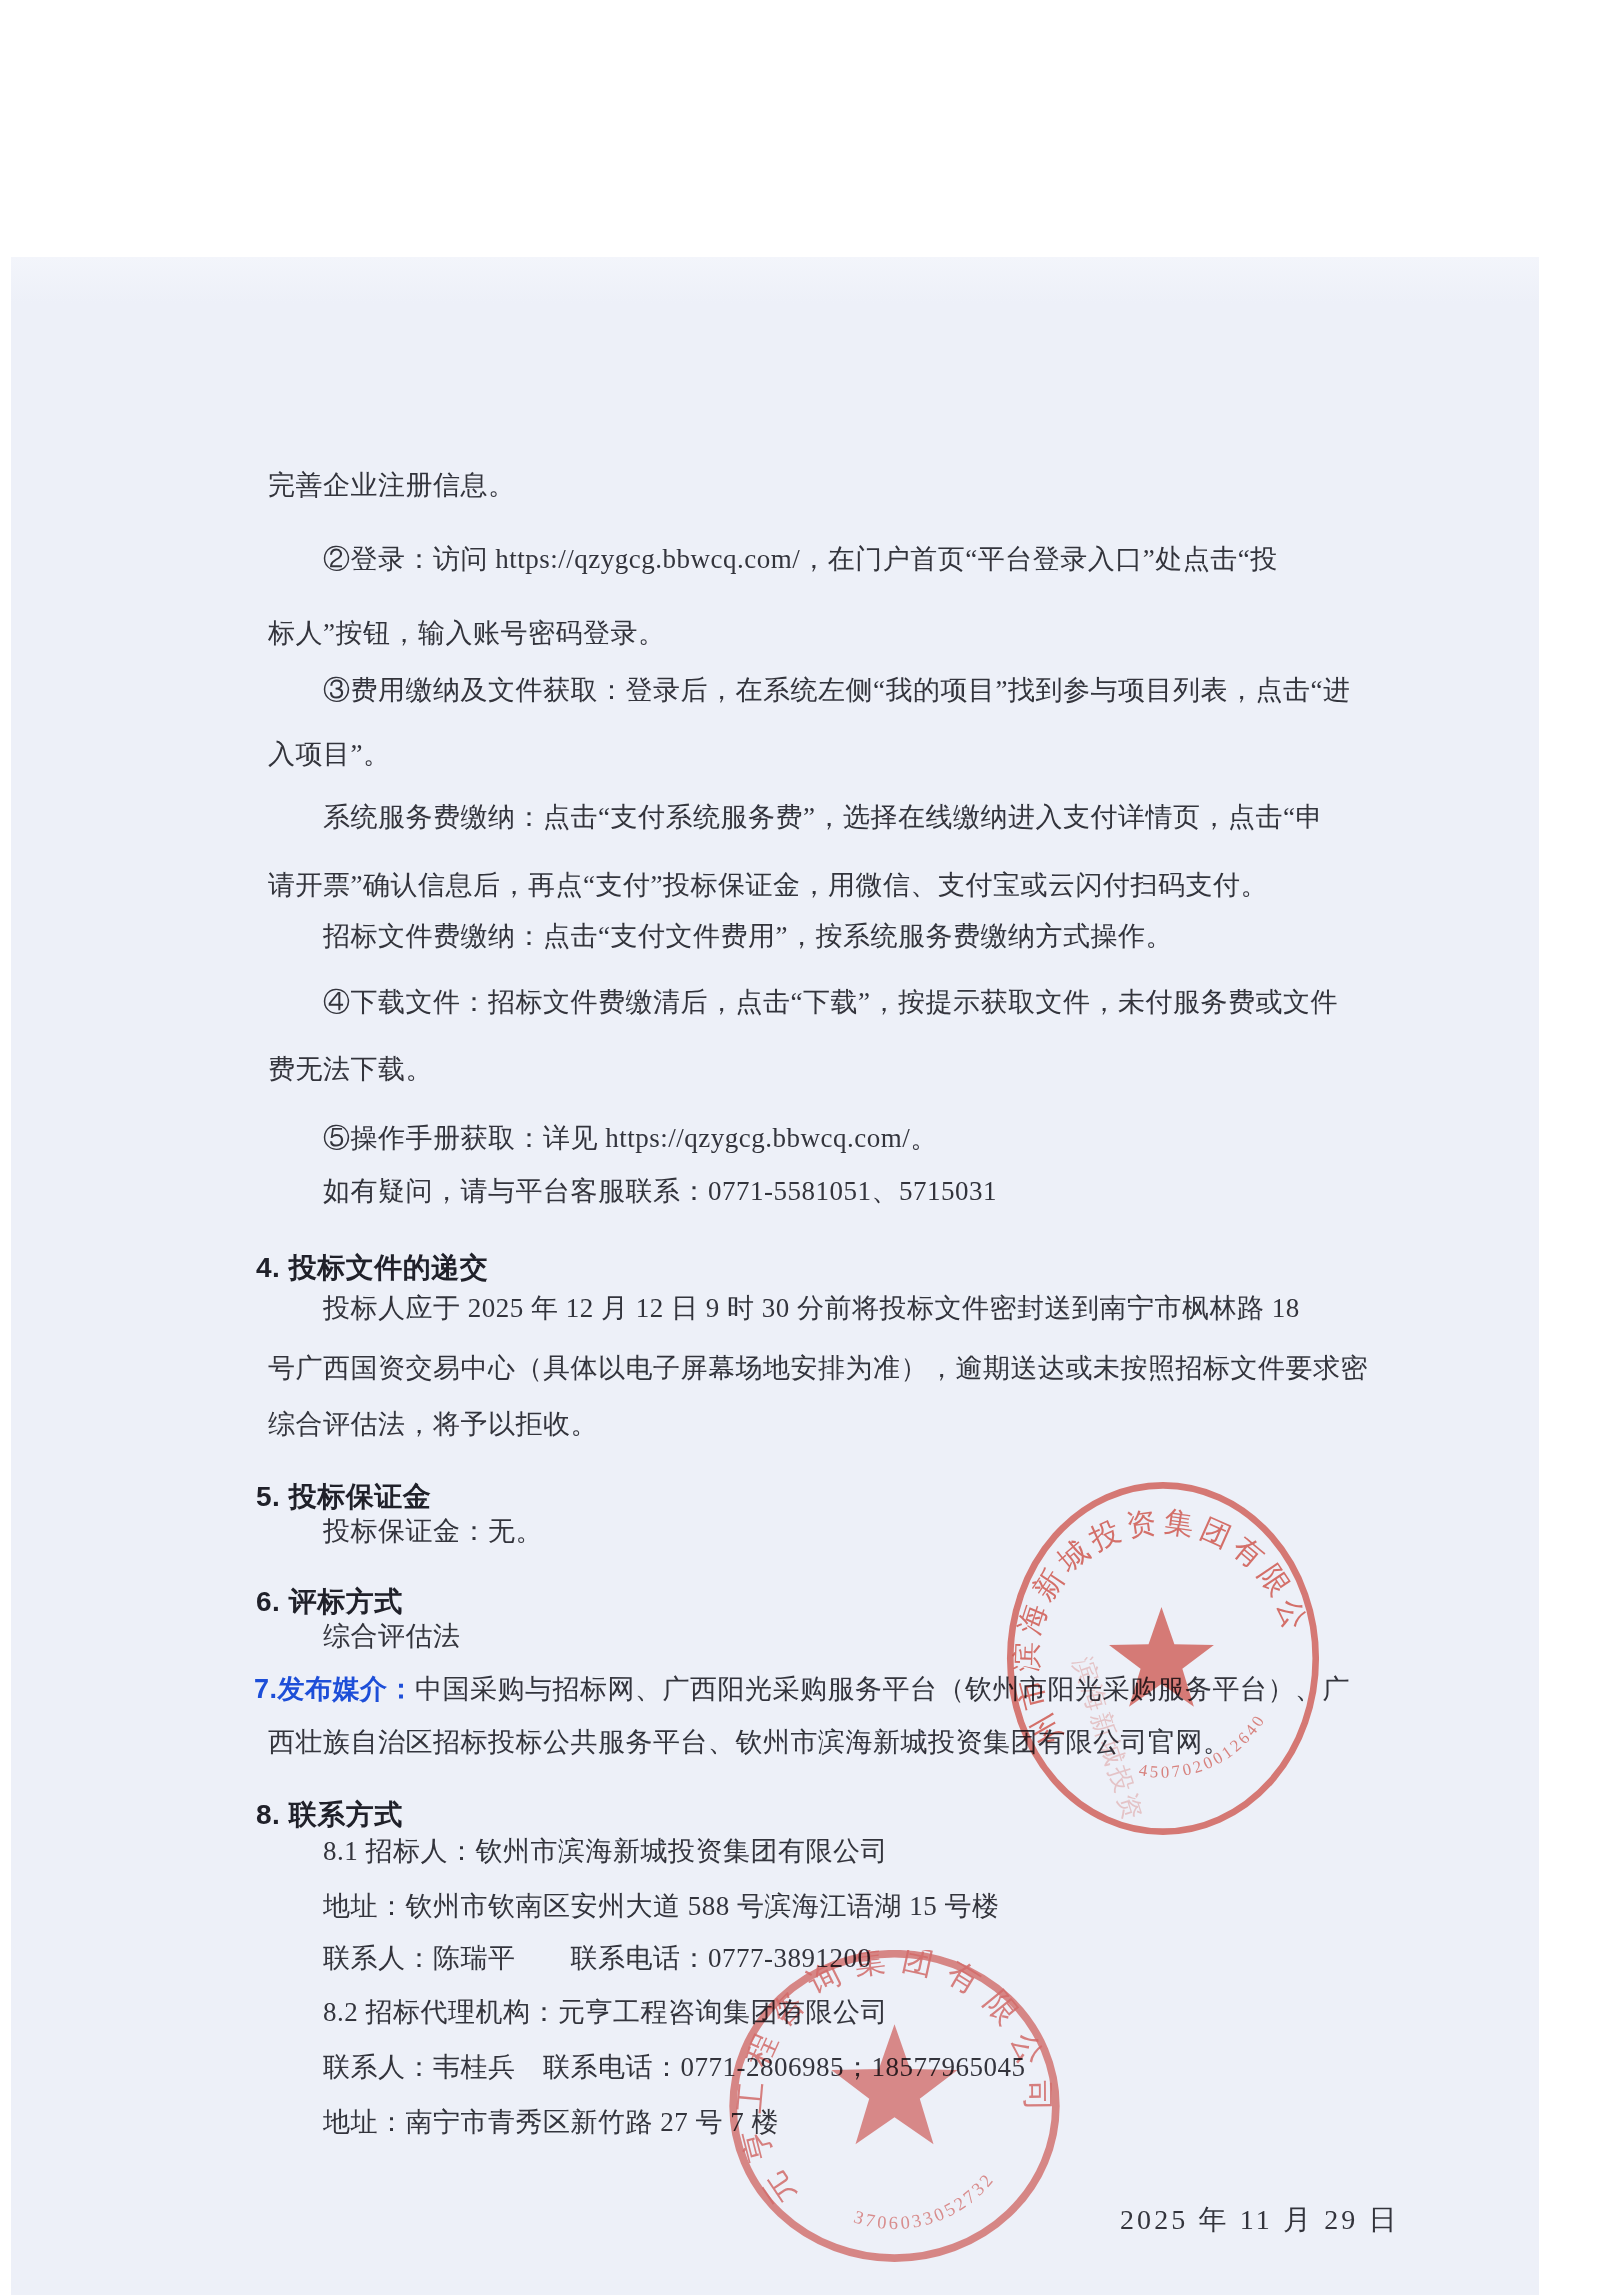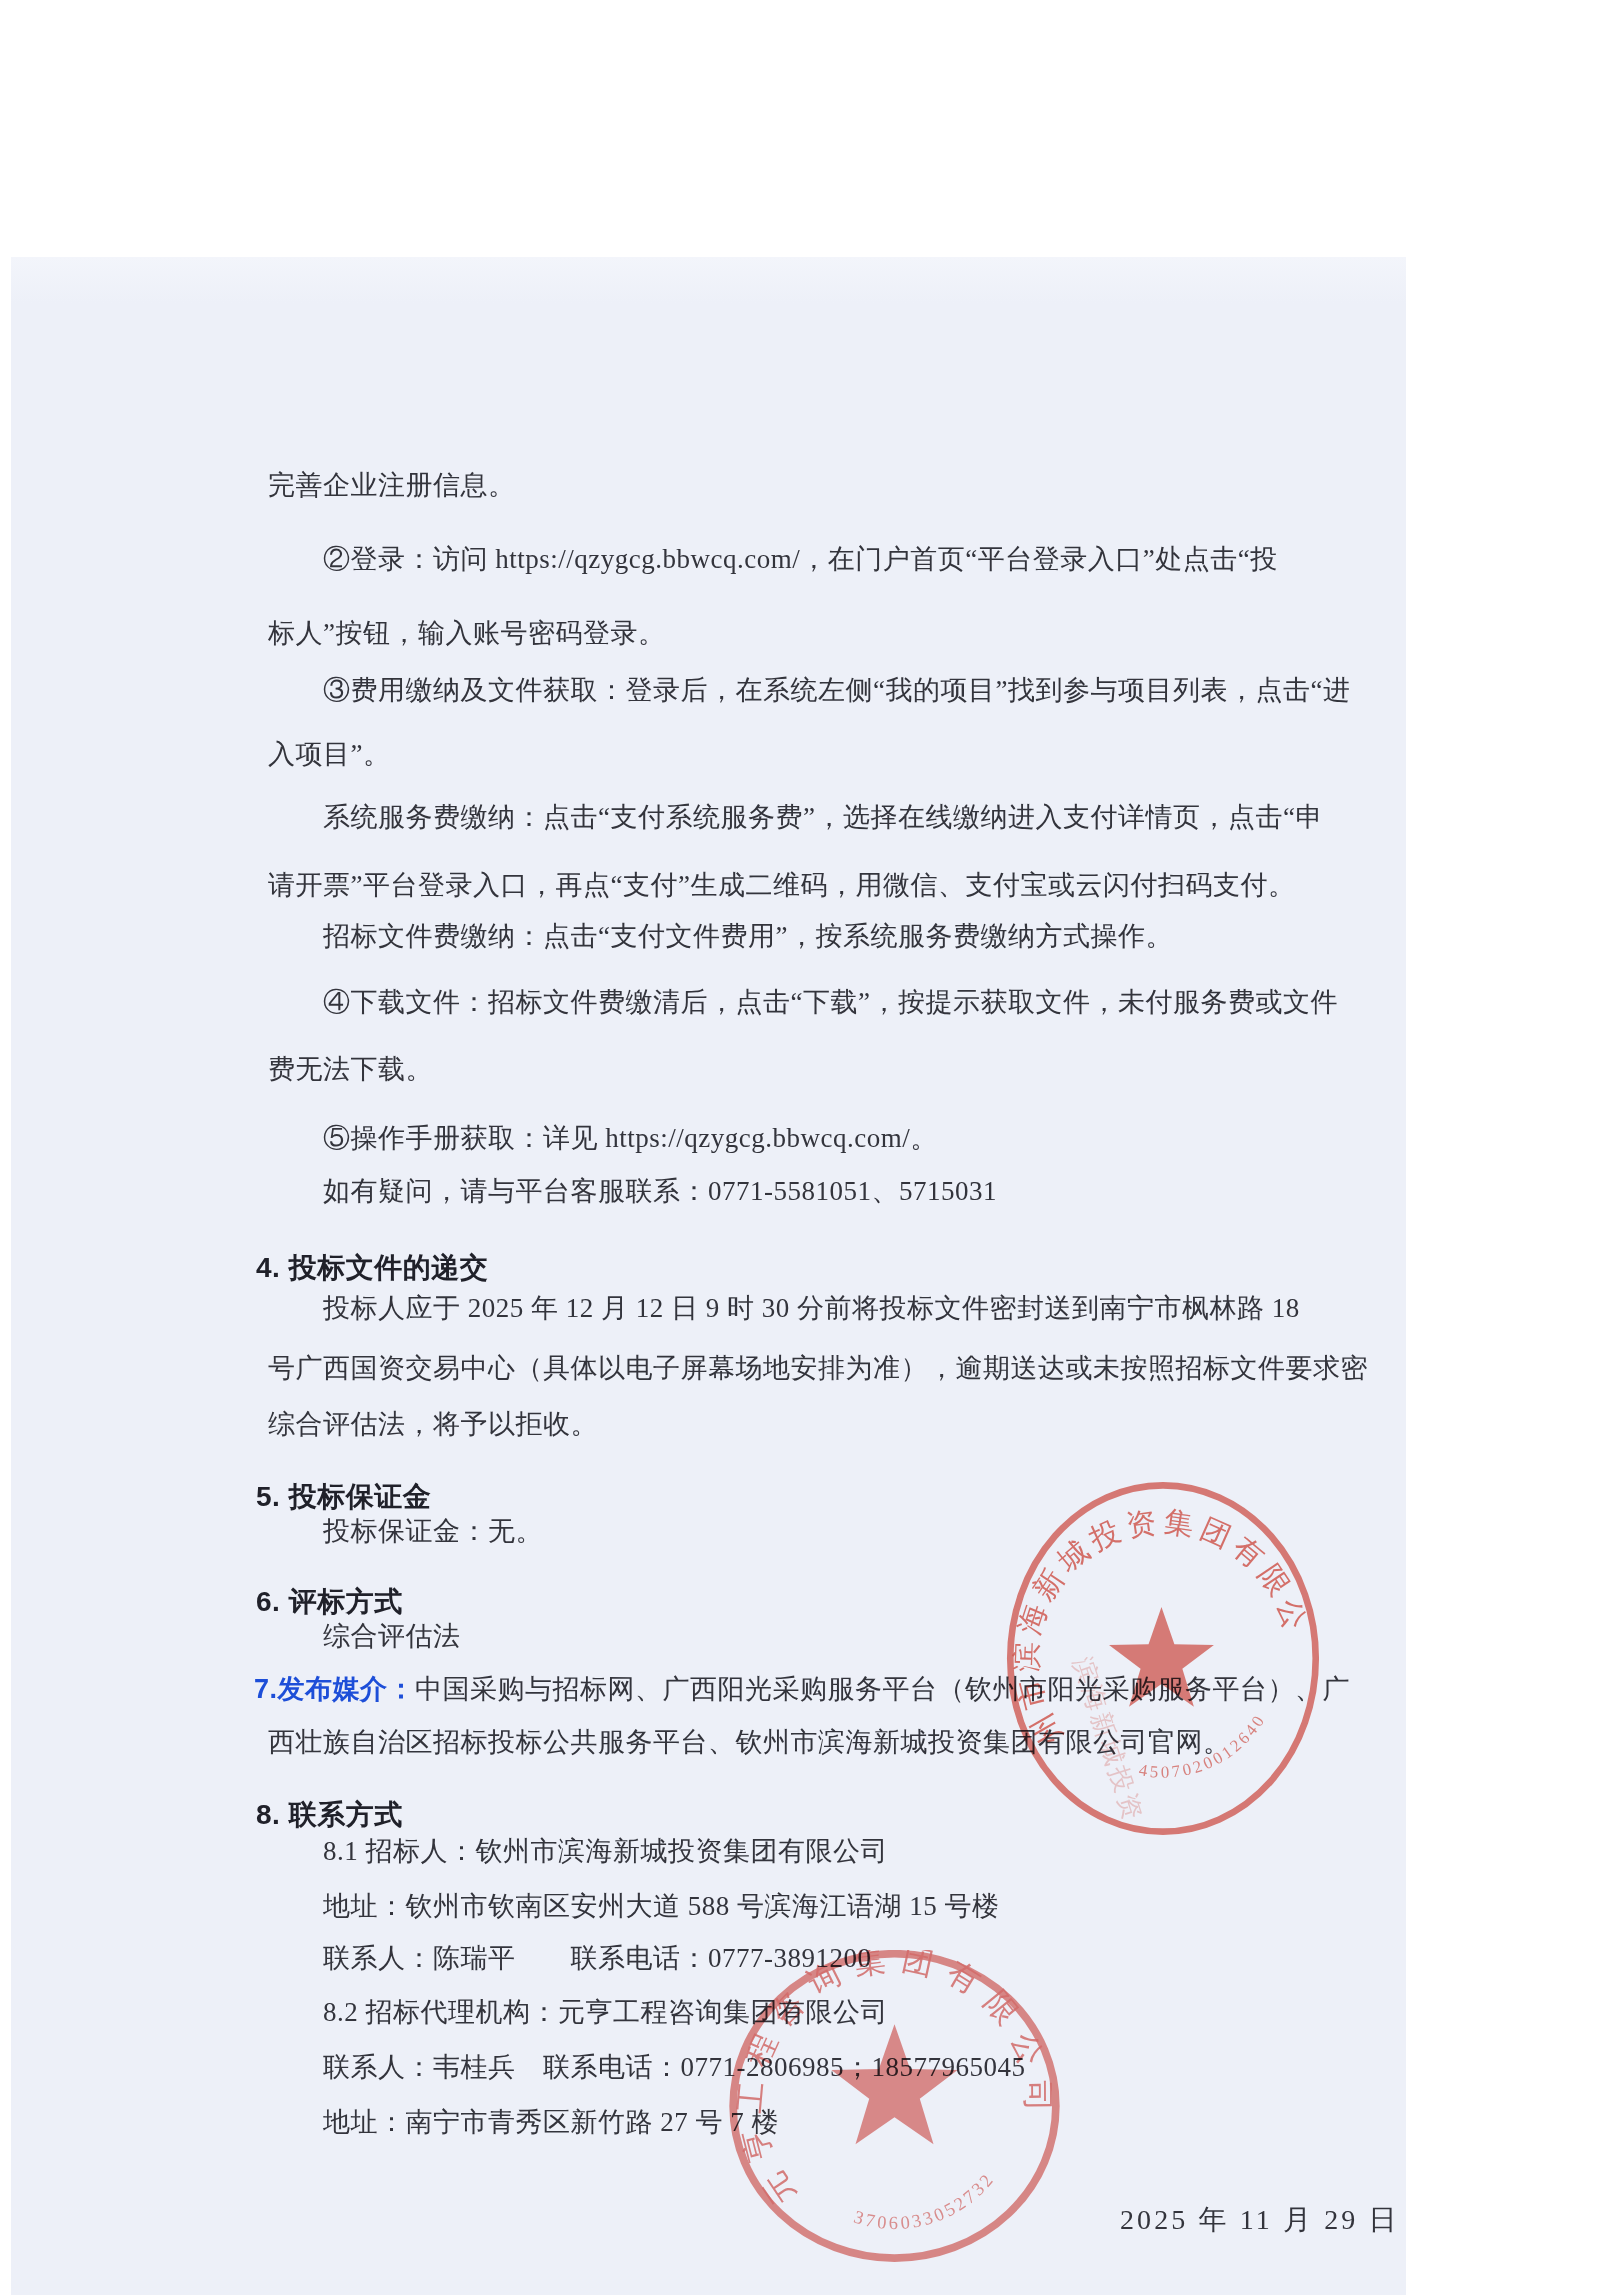--- a/index.html
+++ b/index.html
@@ -1,18 +1,18 @@
 <!DOCTYPE html>
 <html style="font-size:8.2px"><head>
 <meta charset="utf-8">
 <style>
   html,body{margin:0;padding:0;}
   .screen{
     position:relative;
-    width:1406px;height:2295px;
+    width:1623px;height:2295px;
     background:#ffffff;
     overflow:hidden;
     font-family:"Liberation Serif","DejaVu Serif",serif;
   }
   .paper{
     position:absolute;
     left:11.2px;top:257px;
     width:1528px;height:2038px;
     background:linear-gradient(180deg,#f3f5fb 0px,#edf0f8 46px,#edf0f8 100%);
   }
@@ -63,21 +63,21 @@
 <div class="screen">
 
   <div class="paper"></div>
 
   <div class="line cont" style="top:467px">完善企业注册信息。</div>
   <div class="line ind" style="top:541px">②登录：访问 https://qzygcg.bbwcq.com/，在门户首页“平台登录入口”处点击“投</div>
   <div class="line cont" style="top:615px">标人”按钮，输入账号密码登录。</div>
   <div class="line ind" style="top:672px">③费用缴纳及文件获取：登录后，在系统左侧“我的项目”找到参与项目列表，点击“进</div>
   <div class="line cont" style="top:736px">入项目”。</div>
   <div class="line ind" style="top:799px">系统服务费缴纳：点击“支付系统服务费”，选择在线缴纳进入支付详情页，点击“申</div>
-  <div class="line cont" style="top:867px">请开票”平台登录入口，再点“支付”生成二维码，用微信、支付宝或云闪付扫码支付。</div>
+  <div class="line cont" style="top:867px">请开票”确认信息后，再点“支付”投标保证金，用微信、支付宝或云闪付扫码支付。</div>
   <div class="line ind" style="top:918px">招标文件费缴纳：点击“支付文件费用”，按系统服务费缴纳方式操作。</div>
   <div class="line ind" style="top:984px">④下载文件：招标文件费缴清后，点击“下载”，按提示获取文件，未付服务费或文件</div>
   <div class="line cont" style="top:1051px">费无法下载。</div>
   <div class="line ind" style="top:1120px">⑤操作手册获取：详见 https://qzygcg.bbwcq.com/。</div>
   <div class="line ind" style="top:1173px">如有疑问，请与平台客服联系：0771-5581051、5715031</div>
   <div class="line head" style="top:1231px">4. 投标文件的递交</div>
   <div class="line ind" style="top:1290px">投标人应于 2025 年 12 月 12 日 9 时 30 分前将投标文件密封送到南宁市枫林路 18</div>
   <div class="line cont" style="top:1350px">号广西国资交易中心（具体以电子屏幕场地安排为准），逾期送达或未按照招标文件要求密</div>
   <div class="line cont" style="top:1406px">综合评估法，将予以拒收。</div>
   <div class="line head" style="top:1460px">5. 投标保证金</div>

